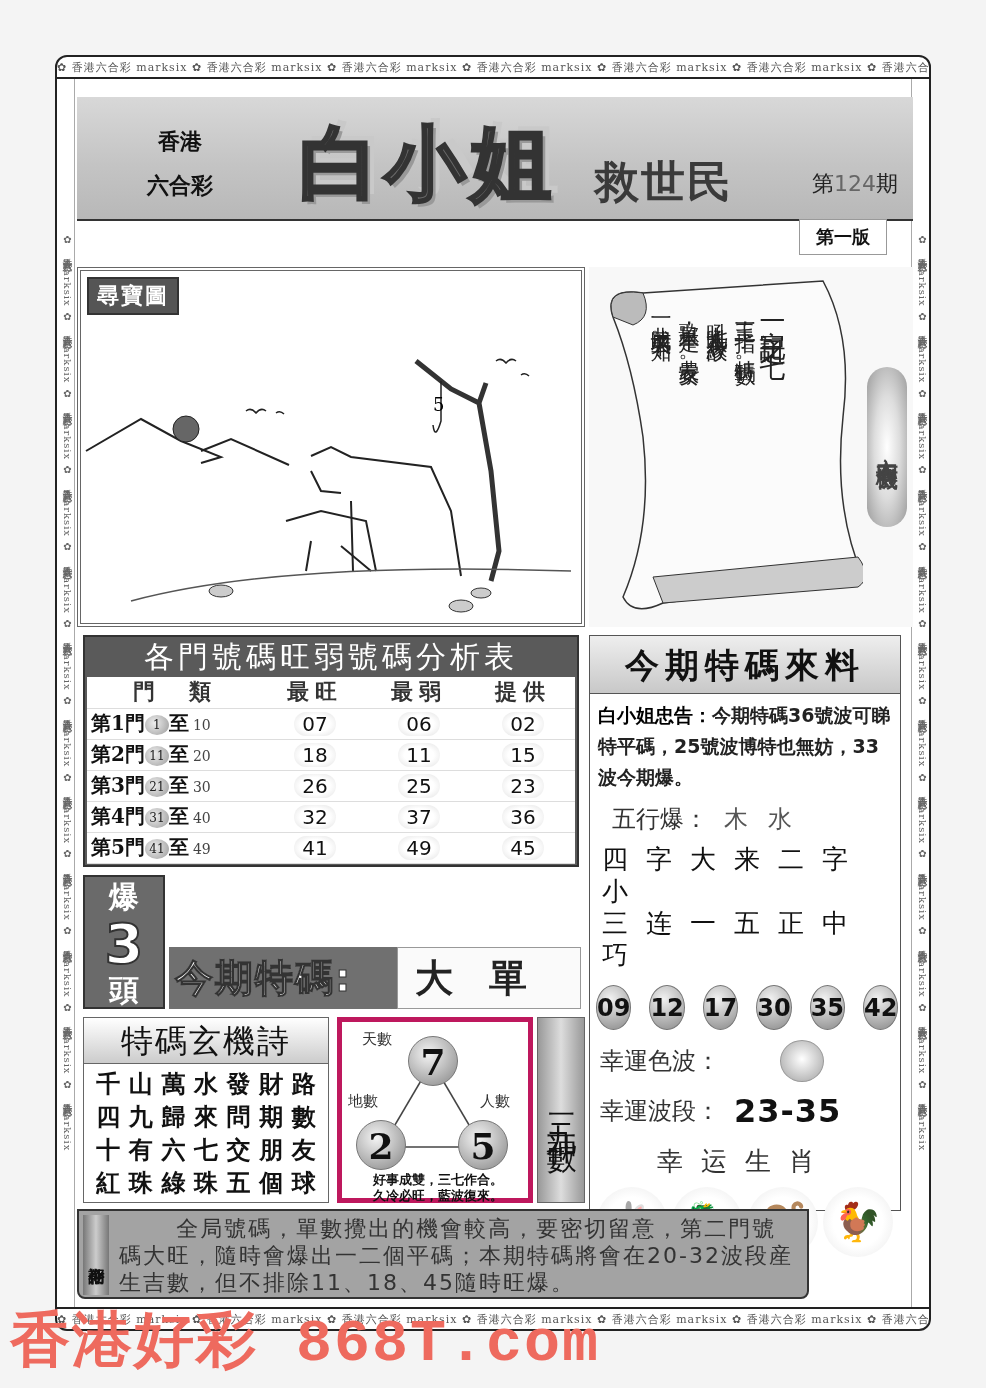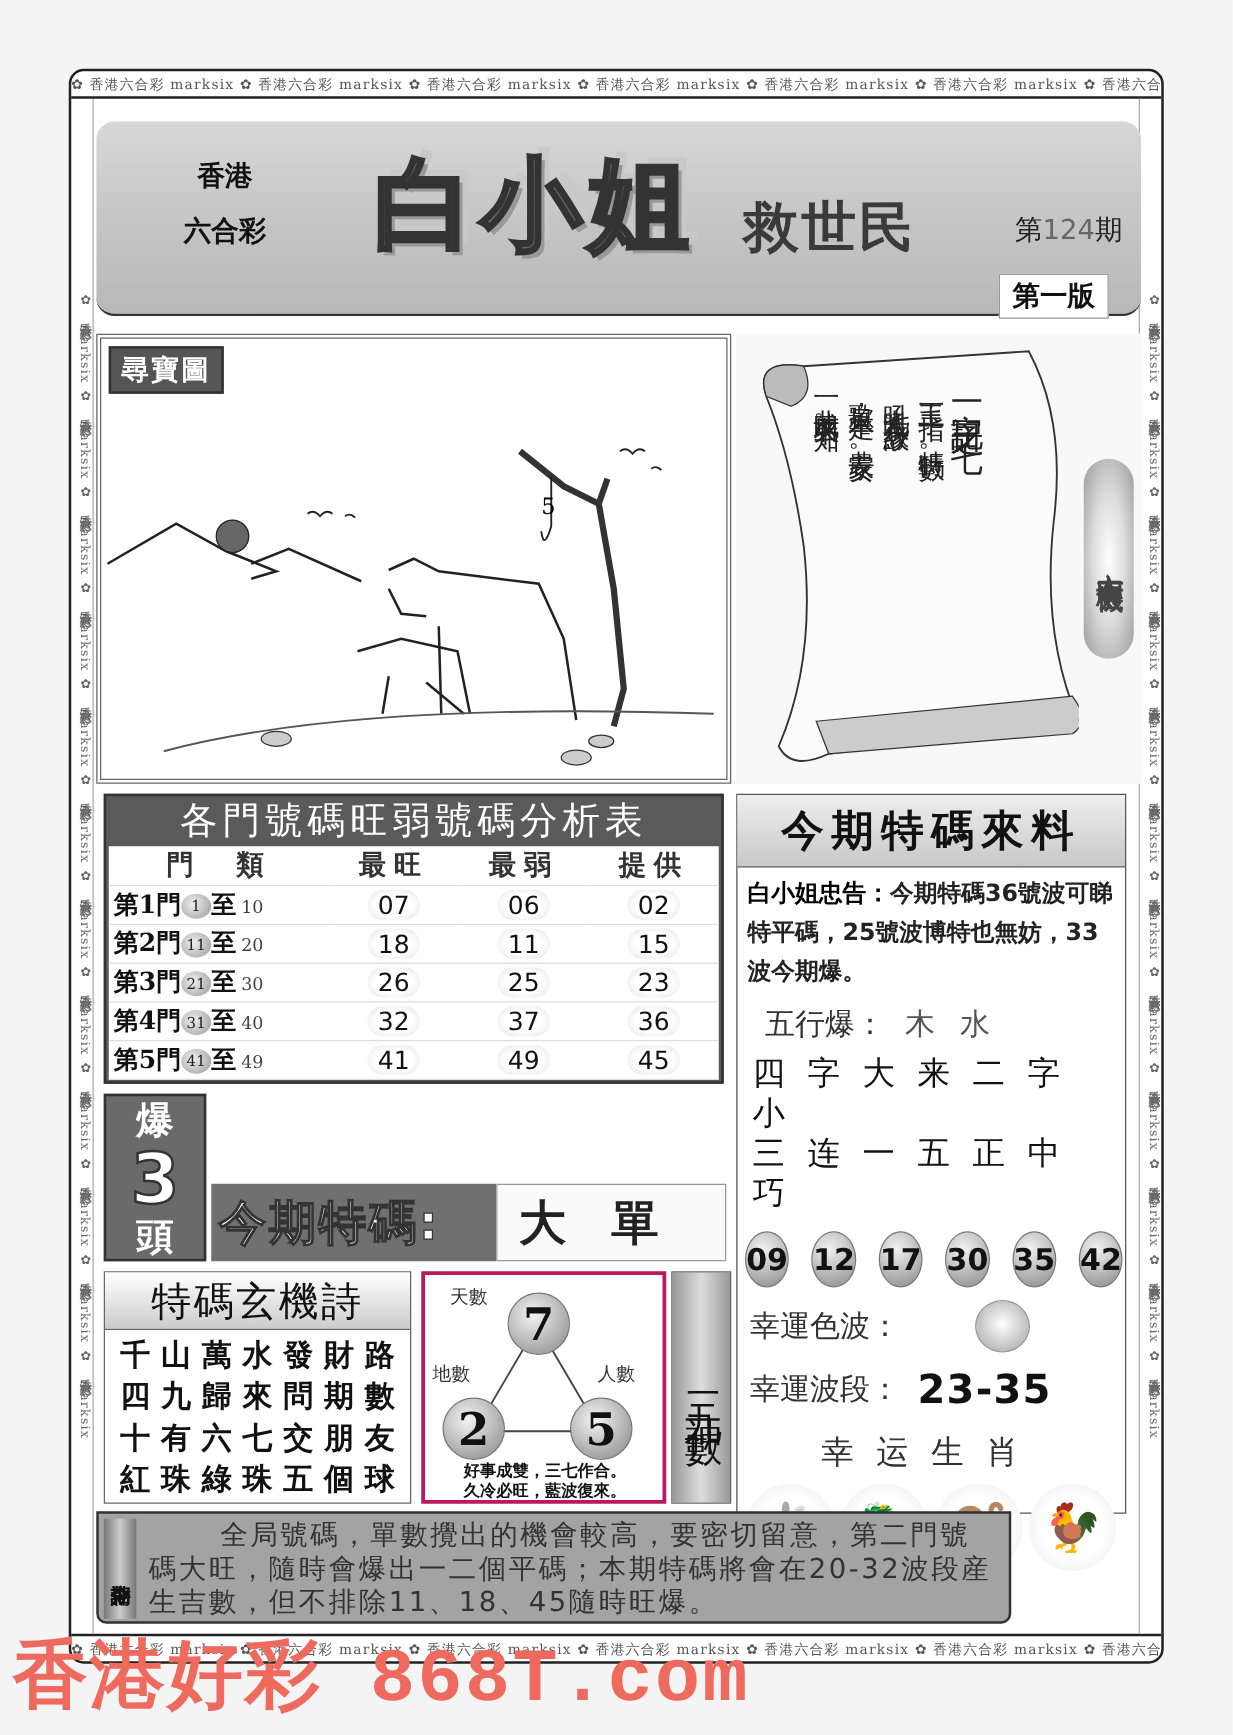--- a/index.html
+++ b/index.html
@@ -7,27 +7,27 @@
   body { position: relative; font-family: "DejaVu Sans", "Liberation Sans", sans-serif; color: #111; }
 
   .sheet { position: absolute; left: 55px; top: 55px; width: 876px; height: 1276px; border: 2px solid #222; border-radius: 12px; background: #fff; }
   .strip-h { position: absolute; left: 0; right: 0; height: 22px; font-family: "DejaVu Serif", serif; font-size: 11px; color: #555; white-space: nowrap; overflow: hidden; display: flex; align-items: center; letter-spacing: 1px; }
   .strip-h.top { top: 0; border-bottom: 2px solid #222; }
   .strip-h.bottom { bottom: 0; border-top: 2px solid #222; }
   .strip-v { position: absolute; top: 22px; bottom: 22px; width: 18px; font-family: "DejaVu Serif", serif; font-size: 10px; color: #666; writing-mode: vertical-rl; white-space: nowrap; overflow: hidden; text-align: center; letter-spacing: 1px; }
   .strip-v.left { left: 0; border-right: 1px solid #aaa; }
   .strip-v.right { right: 0; border-left: 1px solid #aaa; }
 
-  .header { position: absolute; left: 20px; top: 40px; width: 836px; height: 156px; background: linear-gradient(180deg, #d8d8d8 0%, #c4c4c4 55%, #b8b8b8 100%); border-bottom: 2px solid #333; border-radius: 15px; }
+  .header { position: absolute; left: 20px; top: 40px; width: 836px; height: 124px; background: linear-gradient(180deg, #d8d8d8 0%, #c4c4c4 55%, #b8b8b8 100%); border-bottom: 2px solid #333; }
   .hk-label { position: absolute; left: 70px; top: 22px; text-align: center; font-family: "DejaVu Serif", serif; font-weight: bold; font-size: 22px; line-height: 44px; }
   .brand { position: absolute; left: 222px; top: 14px; font-size: 80px; font-weight: bold; color: #6a6a6a; letter-spacing: 6px; -webkit-text-stroke: 3px #333; text-shadow: 4px 4px 0 #999, 8px -6px 0 #c9c9c9; font-family: "DejaVu Sans", sans-serif; }
   .slogan { position: absolute; left: 518px; top: 56px; font-family: "DejaVu Serif", serif; font-size: 44px; font-weight: bold; color: #3a3a3a; letter-spacing: 2px; }
   .issue { position: absolute; left: 735px; top: 72px; font-size: 22px; font-weight: normal; color: #222; }
   .issue .num { color: #666; }
-  .edition { position: absolute; left: 722px; top: 122px; width: 88px; height: 36px; background: #fff; border: 1px solid #999; font-weight: bold; font-size: 22px; display: flex; align-items: center; justify-content: center; }
+  .edition { position: absolute; left: 722px; top: 122px; width: 88px; height: 36px; background: #fff; border: 1px solid #999; font-weight: bold; font-size: 18px; display: flex; align-items: center; justify-content: center; }
 
   .treasure { position: absolute; left: 20px; top: 210px; width: 508px; height: 360px; border: 4px double #666; background: #fff; overflow: hidden; }
   .treasure-tag { position: absolute; left: 6px; top: 6px; background: #555; color: #fff; font-weight: bold; font-size: 22px; padding: 2px 8px; border: 2px solid #333; letter-spacing: 2px; }
   .treasure svg { position: absolute; left: 0; top: 0; }
 
   .scroll-area { position: absolute; left: 532px; top: 210px; width: 324px; height: 360px; background: #f8f8f8; }
   .scroll-text { position: absolute; left: 58px; top: 40px; height: 250px; writing-mode: vertical-rl; font-size: 21px; line-height: 28px; color: #222; letter-spacing: 3px; }
   .scroll-text .big { font-size: 26px; }
   .mystery-pill { position: absolute; left: 278px; top: 100px; width: 40px; height: 160px; border-radius: 20px; background: radial-gradient(ellipse at center, #fff 0%, #ddd 45%, #999 100%); writing-mode: vertical-rl; font-size: 22px; font-weight: bold; color: #444; display: flex; align-items: center; justify-content: center; letter-spacing: 3px; }
 
@@ -47,21 +47,21 @@
   .boom3 .t2 { font-size: 30px; line-height: 38px; }
   .boom-row { position: absolute; left: 112px; width: 412px; height: 62px; display: flex; }
   .boom-row .lbl { width: 228px; background: #707070; color: #fff; font-size: 38px; font-weight: bold; line-height: 62px; padding-left: 6px; -webkit-text-stroke: 1px #333; letter-spacing: 2px; }
   .boom-row .val { flex: 1; background: #fafafa; border: 1px solid #999; font-size: 38px; font-weight: bold; color: #222; line-height: 60px; text-align: center; letter-spacing: 36px; font-family: "DejaVu Serif", serif; }
 
   .poem { position: absolute; left: 26px; top: 960px; width: 246px; height: 186px; border: 1px solid #666; background: #fff; }
   .poem-title { height: 46px; background: linear-gradient(180deg, #fff, #ccc); border-bottom: 1px solid #666; font-size: 32px; text-align: center; line-height: 46px; letter-spacing: 2px; }
   .poem-grid { display: grid; grid-template-columns: repeat(7, 1fr); padding: 4px 8px; }
   .poem-grid span { font-size: 24px; font-weight: bold; text-align: center; line-height: 33px; }
 
-  .tri { position: absolute; left: 280px; top: 960px; width: 196px; height: 186px; border: 3px solid #be185d; background: #fff; }
+  .tri { position: absolute; left: 280px; top: 960px; width: 196px; height: 186px; border: 5px solid #be185d; background: #fff; }
   .tri .lab { position: absolute; font-family: "DejaVu Serif", serif; font-size: 15px; color: #333; }
   .tri .ball { position: absolute; width: 50px; height: 50px; border-radius: 50%; background: radial-gradient(circle at 40% 35%, #f4f4f4, #9a9a9a 80%); border: 1px solid #777; font-family: "DejaVu Serif", serif; font-size: 36px; font-weight: bold; text-align: center; line-height: 50px; }
   .tri .note { position: absolute; left: 10px; top: 150px; font-size: 13px; font-weight: bold; line-height: 16px; margin-left: 21px; }
 
   .sanjiu { position: absolute; left: 480px; top: 960px; width: 48px; height: 186px; background: linear-gradient(90deg, #999, #ddd, #999); border: 1px solid #666; writing-mode: vertical-rl; font-family: "DejaVu Serif", serif; font-size: 30px; text-align: center; display: flex; align-items: center; justify-content: center; letter-spacing: 10px; }
 
   .special { position: absolute; left: 532px; top: 578px; width: 312px; height: 576px; border: 1px solid #555; background: #fff; }
   .special-title { height: 58px; background: linear-gradient(180deg, #eee, #c8c8c8); border-bottom: 1px solid #555; font-size: 34px; font-weight: bold; text-align: center; line-height: 58px; letter-spacing: 6px; }
   .advice { padding: 6px 8px; font-size: 19px; font-weight: bold; line-height: 31px; color: #222; }
   .advice b { color: #000; }

